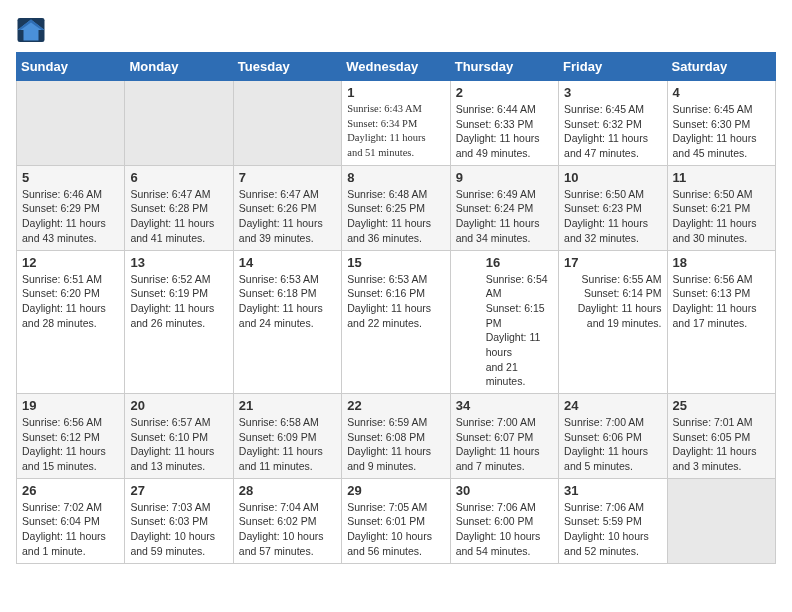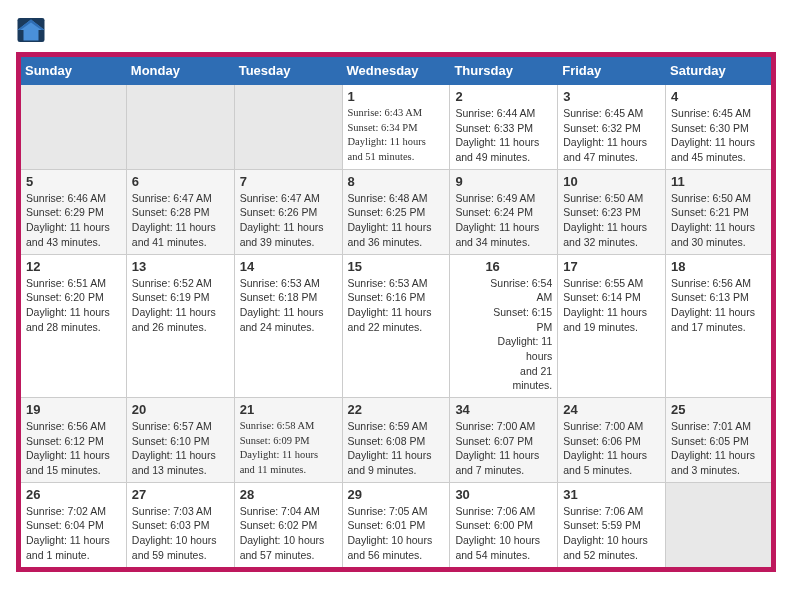--- a/index.html
+++ b/index.html
@@ -44,21 +44,21 @@
     }
     .location {
       font-size: 15px;
       color: #333;
       text-align: center;
       margin-bottom: 8px;
     }
     .calendar {
       width: 100%;
       border-collapse: collapse;
-      border: 5px solid #be185d;
+      border: 1px solid #be185d;
     }
     .calendar th {
       background: #2e6db4;
       color: #fff;
       font-size: 13px;
       font-weight: bold;
       padding: 6px 4px;
       text-align: left;
       border: 1px solid #2e6db4;
     }
@@ -237,28 +237,28 @@
         </td>
         <td style="background: rgb(255, 255, 255);">
           <span class="day-number">15</span>
           <div class="day-info" style="white-space: pre-line;">Sunrise: 6:53 AM
 Sunset: 6:16 PM
 Daylight: 11 hours
 and 22 minutes.</div>
         </td>
         <td style="background: rgb(255, 255, 255); padding-left: 35px;">
           <span class="day-number">16</span>
-          <div class="day-info" style="white-space: pre-line; text-align: right;">Sunrise: 6:54 AM
+          <div class="day-info" style="white-space: pre-line;">Sunrise: 6:54 AM
 Sunset: 6:15 PM
 Daylight: 11 hours
 and 21 minutes.</div>
         </td>
         <td style="background: rgb(255, 255, 255);">
           <span class="day-number">17</span>
-          <div class="day-info" style="white-space: pre-line;">Sunrise: 6:55 AM
+          <div class="day-info" style="white-space: pre-line; text-align: right;">Sunrise: 6:55 AM
 Sunset: 6:14 PM
 Daylight: 11 hours
 and 19 minutes.</div>
         </td>
         <td style="background: rgb(255, 255, 255);">
           <span class="day-number">18</span>
           <div class="day-info" style="white-space: pre-line;">Sunrise: 6:56 AM
 Sunset: 6:13 PM
 Daylight: 11 hours
 and 17 minutes.</div>
@@ -274,21 +274,21 @@
         </td>
         <td style="background: rgb(245, 245, 245);">
           <span class="day-number">20</span>
           <div class="day-info" style="white-space: pre-line;">Sunrise: 6:57 AM
 Sunset: 6:10 PM
 Daylight: 11 hours
 and 13 minutes.</div>
         </td>
         <td style="background: rgb(245, 245, 245);">
           <span class="day-number">21</span>
-          <div class="day-info" style="white-space: pre-line; font-family: Liberation Serif, serif;">Sunrise: 6:58 AM
+          <div class="day-info" style="white-space: pre-line;">Sunrise: 6:58 AM
 Sunset: 6:09 PM
 Daylight: 11 hours
 and 11 minutes.</div>
         </td>
         <td style="background: rgb(245, 245, 245);">
           <span class="day-number">22</span>
           <div class="day-info" style="white-space: pre-line;">Sunrise: 6:59 AM
 Sunset: 6:08 PM
 Daylight: 11 hours
 and 9 minutes.</div>

